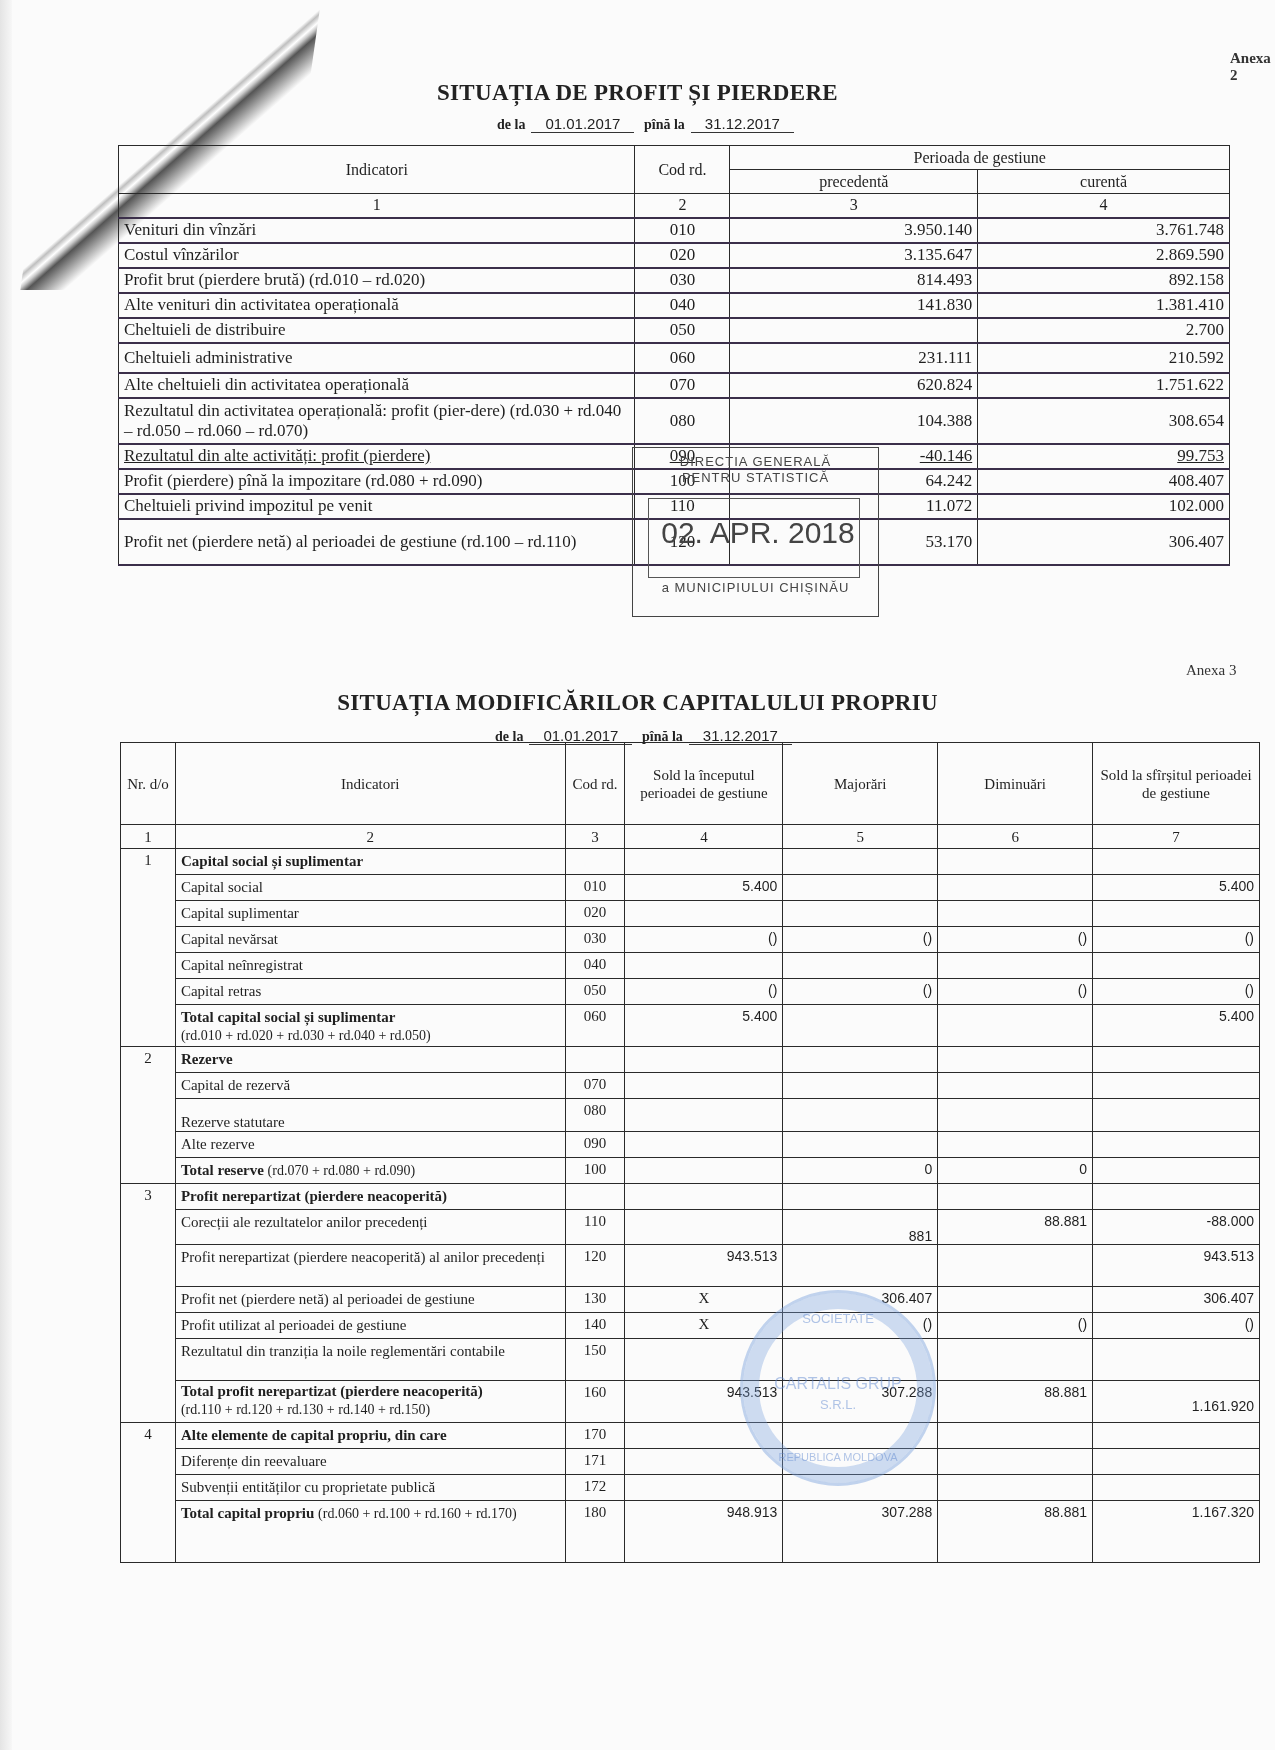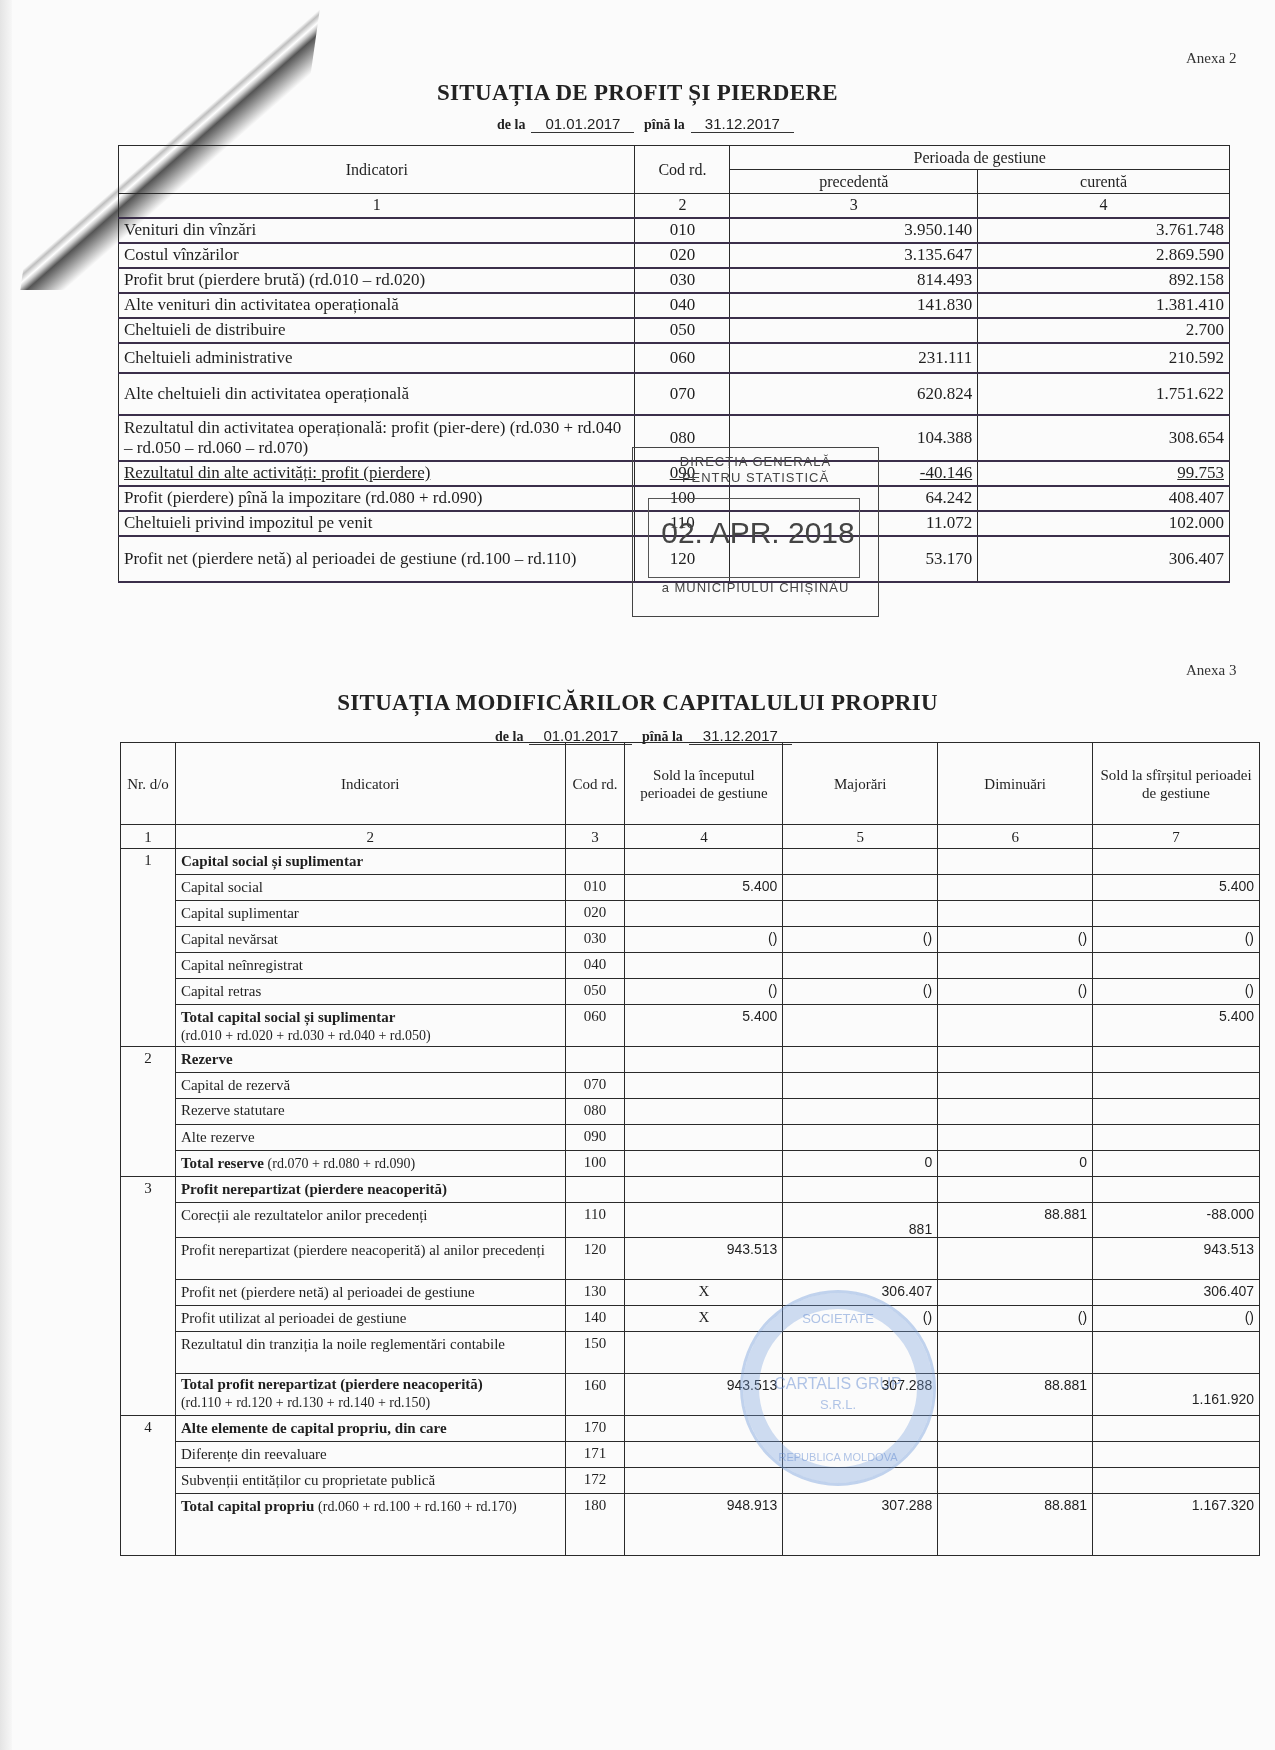--- a/index.html
+++ b/index.html
@@ -47,21 +47,21 @@
     color:rgba(100,140,210,0.5); font-family:"Liberation Sans", sans-serif; font-size:13px; text-align:center;
   }
   .round-stamp span { position:absolute; left:0; width:100%; }
 </style>
 </head>
 <body>
 
 <div class="page-edge"></div>
 <div class="fold"></div>
 
-<div class="anexa" style="left:1186px;top:50px;">Anexa 2</div>
+<div class="anexa" style="left:1230px;top:50px;font-weight:bold;">Anexa 2</div>
 <div class="title" style="top:80px;">SITUAȚIA DE PROFIT ȘI PIERDERE</div>
 <div class="period" style="left:497px;top:115px;">
   <span>de la</span><span class="val">01.01.2017</span>
   <span>pînă la</span><span class="val">31.12.2017</span>
 </div>
 
 <table class="pl">
   <colgroup>
       <col style="width:517px">
       <col style="width:95px">
@@ -115,21 +115,21 @@
         <td class="ctr">050</td>
         <td class="num"></td>
         <td class="num">2.700</td>
       </tr>
       <tr style="height: 30px;">
         <td style="line-height:20px">Cheltuieli administrative</td>
         <td class="ctr">060</td>
         <td class="num">231.111</td>
         <td class="num">210.592</td>
       </tr>
-      <tr style="height: 42px;">
+      <tr style="height: 25px;">
         <td style="line-height:20px">Alte cheltuieli din activitatea operațională</td>
         <td class="ctr">070</td>
         <td class="num">620.824</td>
         <td class="num">1.751.622</td>
       </tr>
       <tr style="height: 46px;">
         <td style="line-height:20px">Rezultatul din activitatea operațională: profit (pier-dere) (rd.030 + rd.040 – rd.050 – rd.060 – rd.070)</td>
         <td class="ctr">080</td>
         <td class="num">104.388</td>
         <td class="num">308.654</td>
@@ -275,21 +275,21 @@
       </tr>
       <tr style="height: 26px;">
         <td style="line-height:18px;vertical-align:top;padding-top:3px"><span class="">Capital de rezervă</span></td>
         <td class="ctr" style="vertical-align:top;padding-top:3px">070</td>
         <td class="numc" style="vertical-align:top;padding-top:3px"></td>
         <td class="numc" style="vertical-align:top;padding-top:3px"></td>
         <td class="numc" style="vertical-align:top;padding-top:3px"></td>
         <td class="numc" style="vertical-align:top;padding-top:3px"></td>
       </tr>
       <tr style="height: 26px;">
-        <td style="line-height:18px;vertical-align:top;padding-top:2px"><span class="">Rezerve statutare</span></td>
+        <td style="line-height:18px;vertical-align:top;padding-top:14px"><span class="">Rezerve statutare</span></td>
         <td class="ctr" style="vertical-align:top;padding-top:3px">080</td>
         <td class="numc" style="vertical-align:top;padding-top:3px"></td>
         <td class="numc" style="vertical-align:top;padding-top:3px"></td>
         <td class="numc" style="vertical-align:top;padding-top:3px"></td>
         <td class="numc" style="vertical-align:top;padding-top:3px"></td>
       </tr>
       <tr style="height: 26px;">
         <td style="line-height:18px;vertical-align:top;padding-top:3px"><span class="">Alte rezerve</span></td>
         <td class="ctr" style="vertical-align:top;padding-top:3px">090</td>
         <td class="numc" style="vertical-align:top;padding-top:3px"></td>

